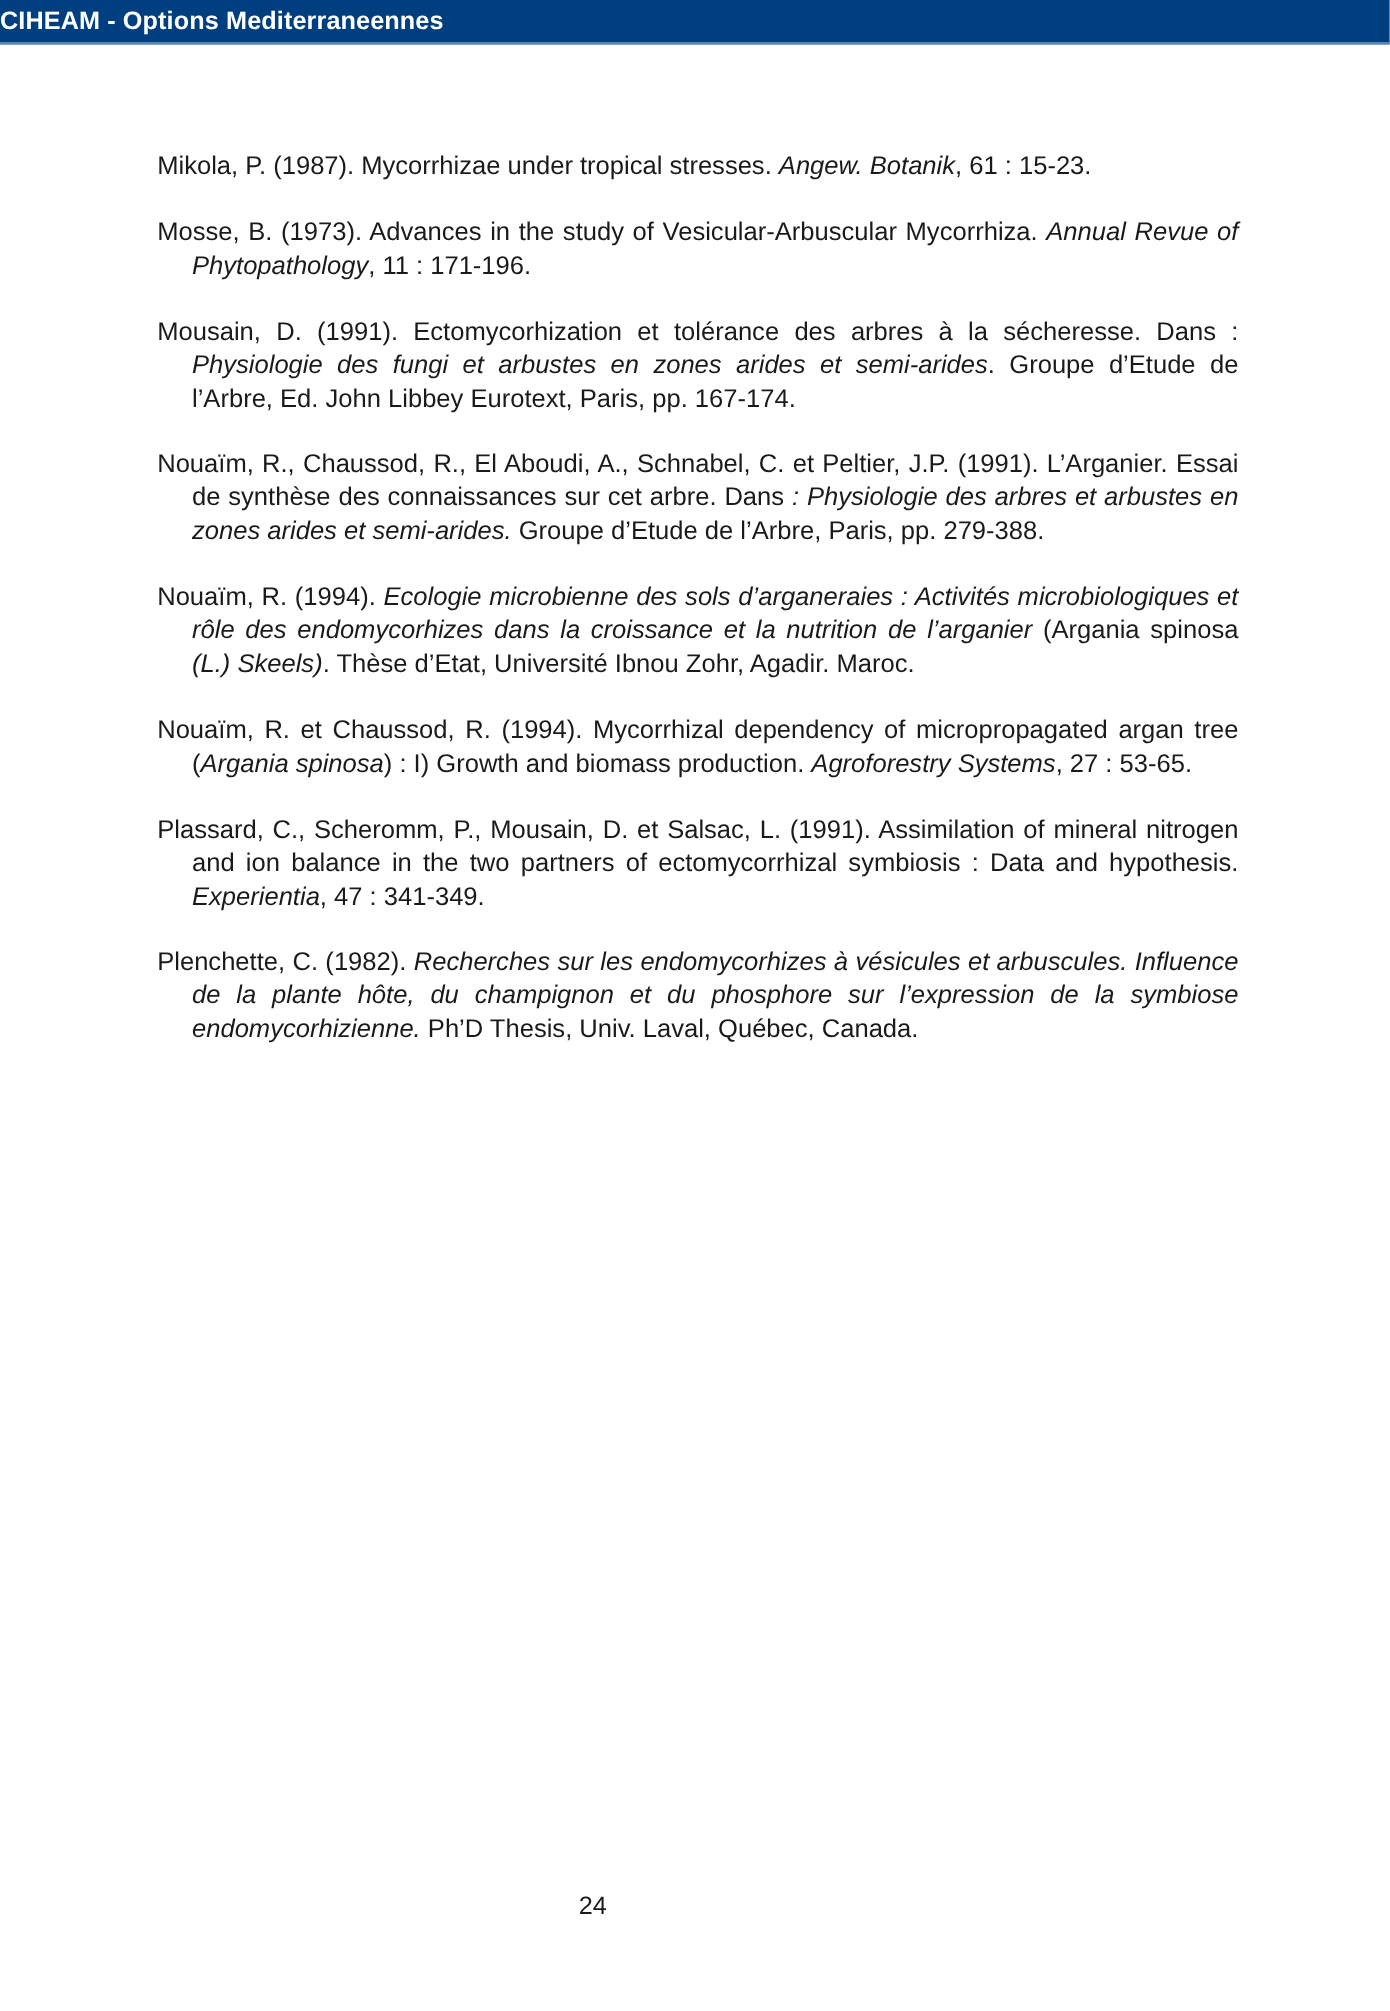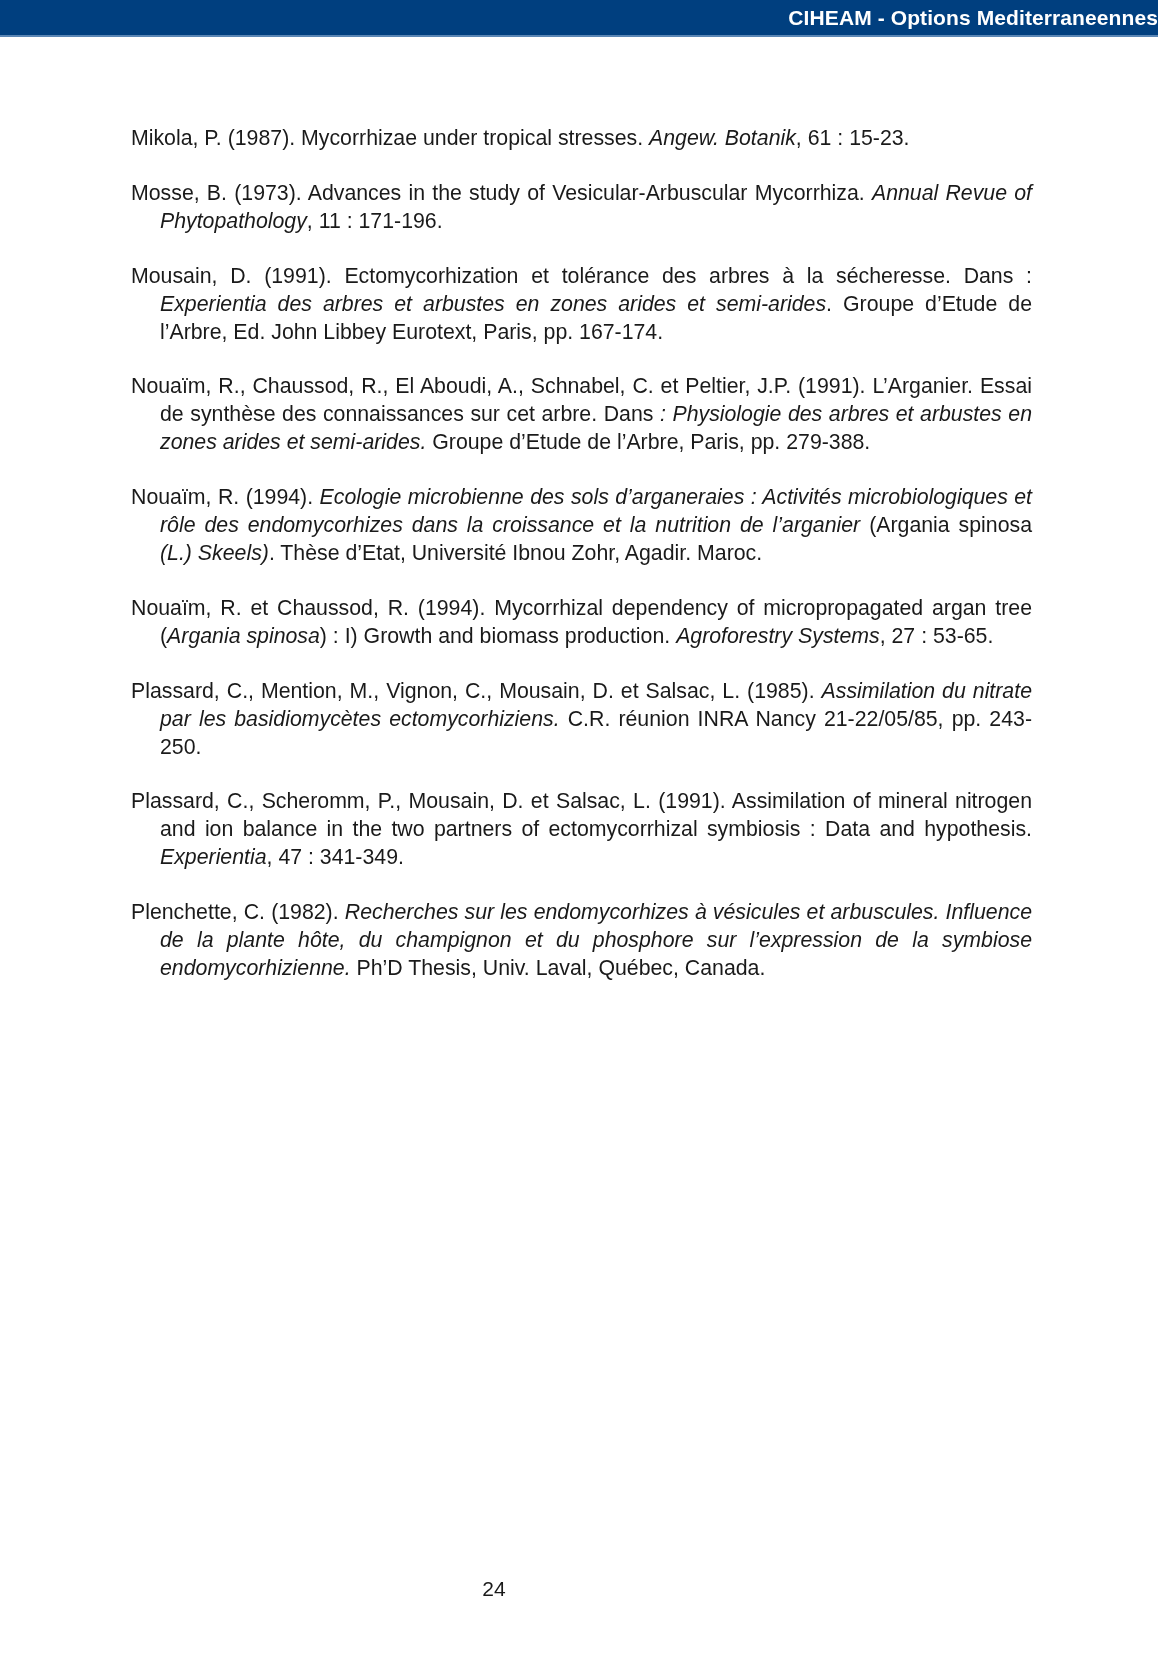--- a/index.html
+++ b/index.html
@@ -3,21 +3,21 @@
 <meta charset="utf-8">
 <style>
   html, body { margin: 0; padding: 0; background: #ffffff; }
   body {
     width: 1158px; height: 1676px; position: relative; overflow: hidden;
     font-family: "Liberation Sans", "DejaVu Sans", sans-serif; color: #1a1a1a;
   }
   .header-bar {
     position: absolute; left: 0; top: 0; width: 1158px; height: 35px;
     background: #003f7f; border-bottom: 2px solid #5a86b5;
-    display: flex; align-items: center; justify-content: flex-end;
+    display: flex; align-items: center; justify-content: flex-start;
   }
   .header-title {
     color: #ffffff; font-weight: bold; font-size: 21px; letter-spacing: 0.1px;
   }
   .refs {
     position: absolute; left: 131px; top: 125px; width: 901px;
   }
   .ref {
     font-size: 21.3px; line-height: 27.9px;
     padding-left: 29px; text-indent: -29px;
@@ -32,22 +32,21 @@
 </head>
 <body>
 
 <div class="header-bar">
   <span class="header-title">CIHEAM - Options Mediterraneennes</span>
 </div>
 
 <div class="refs" id="refs">
     <p class="ref"><span>Mikola, P. (1987).  Mycorrhizae under tropical stresses. </span><i>Angew. Botanik</i><span>, 61 : 15-23.</span></p>
     <p class="ref"><span>Mosse, B. (1973). Advances in the study of Vesicular-Arbuscular Mycorrhiza. </span><i>Annual Revue of Phytopathology</i><span>, 11 : 171-196.</span></p>
-    <p class="ref"><span>Mousain, D. (1991). Ectomycorhization et tolérance des arbres à la sécheresse. Dans : </span><i>Experientia des arbres et arbustes en zones arides et semi-arides</i><span>. Groupe d’Etude de l’Arbre, Ed. John Libbey Eurotext, Paris, pp. 167-174.</span></p>
+    <p class="ref"><span>Mousain, D. (1991). Ectomycorhization et tolérance des arbres à la sécheresse. Dans : </span><i>Physiologie des fungi et arbustes en zones arides et semi-arides</i><span>. Groupe d’Etude de l’Arbre, Ed. John Libbey Eurotext, Paris, pp. 167-174.</span></p>
     <p class="ref"><span>Nouaïm, R., Chaussod, R., El Aboudi, A., Schnabel, C. et Peltier, J.P. (1991). L’Arganier. Essai de synthèse des connaissances sur cet arbre. Dans </span><i>: Physiologie des arbres et arbustes en zones arides et semi-arides.</i><span> Groupe d’Etude de l’Arbre, Paris, pp. 279-388.</span></p>
     <p class="ref"><span>Nouaïm, R. (1994). </span><i>Ecologie microbienne des sols d’arganeraies : Activités microbiologiques et rôle des endomycorhizes dans la croissance et la nutrition de l’arganier</i><span> (Argania spinosa </span><i>(L.) Skeels)</i><span>. Thèse d’Etat, Université Ibnou Zohr, Agadir. Maroc.</span></p>
     <p class="ref"><span>Nouaïm, R. et Chaussod, R. (1994). Mycorrhizal dependency of micropropagated argan tree (</span><i>Argania spinosa</i><span>) : I) Growth and biomass production. </span><i>Agroforestry Systems</i><span>, 27 : 53-65.</span></p>
-    <p class="ref"><span>Plassard, C., Mention, M., Vignon, C., Mousain, D. et Salsac, L. (1985). </span><i>Assimilation du nitrate par les basidiomycètes ectomycorhiziens.</i><span> C.R. réunion INRA Nancy 21-22/05/85, pp. 243-250.</span></p>
     <p class="ref"><span>Plassard, C., Scheromm, P., Mousain, D. et Salsac, L. (1991). Assimilation of mineral nitrogen and ion balance in the two partners of ectomycorrhizal symbiosis : Data and hypothesis. </span><i>Experientia</i><span>, 47 : 341-349.</span></p>
     <p class="ref"><span>Plenchette, C. (1982). </span><i>Recherches sur les endomycorhizes à vésicules et arbuscules. Influence de la plante hôte, du champignon et du phosphore sur l’expression de la symbiose endomycorhizienne.</i><span> Ph’D Thesis, Univ. Laval, Québec, Canada.</span></p>
   </div>
 
 <div class="page-number">24</div>
 
 </body></html>

